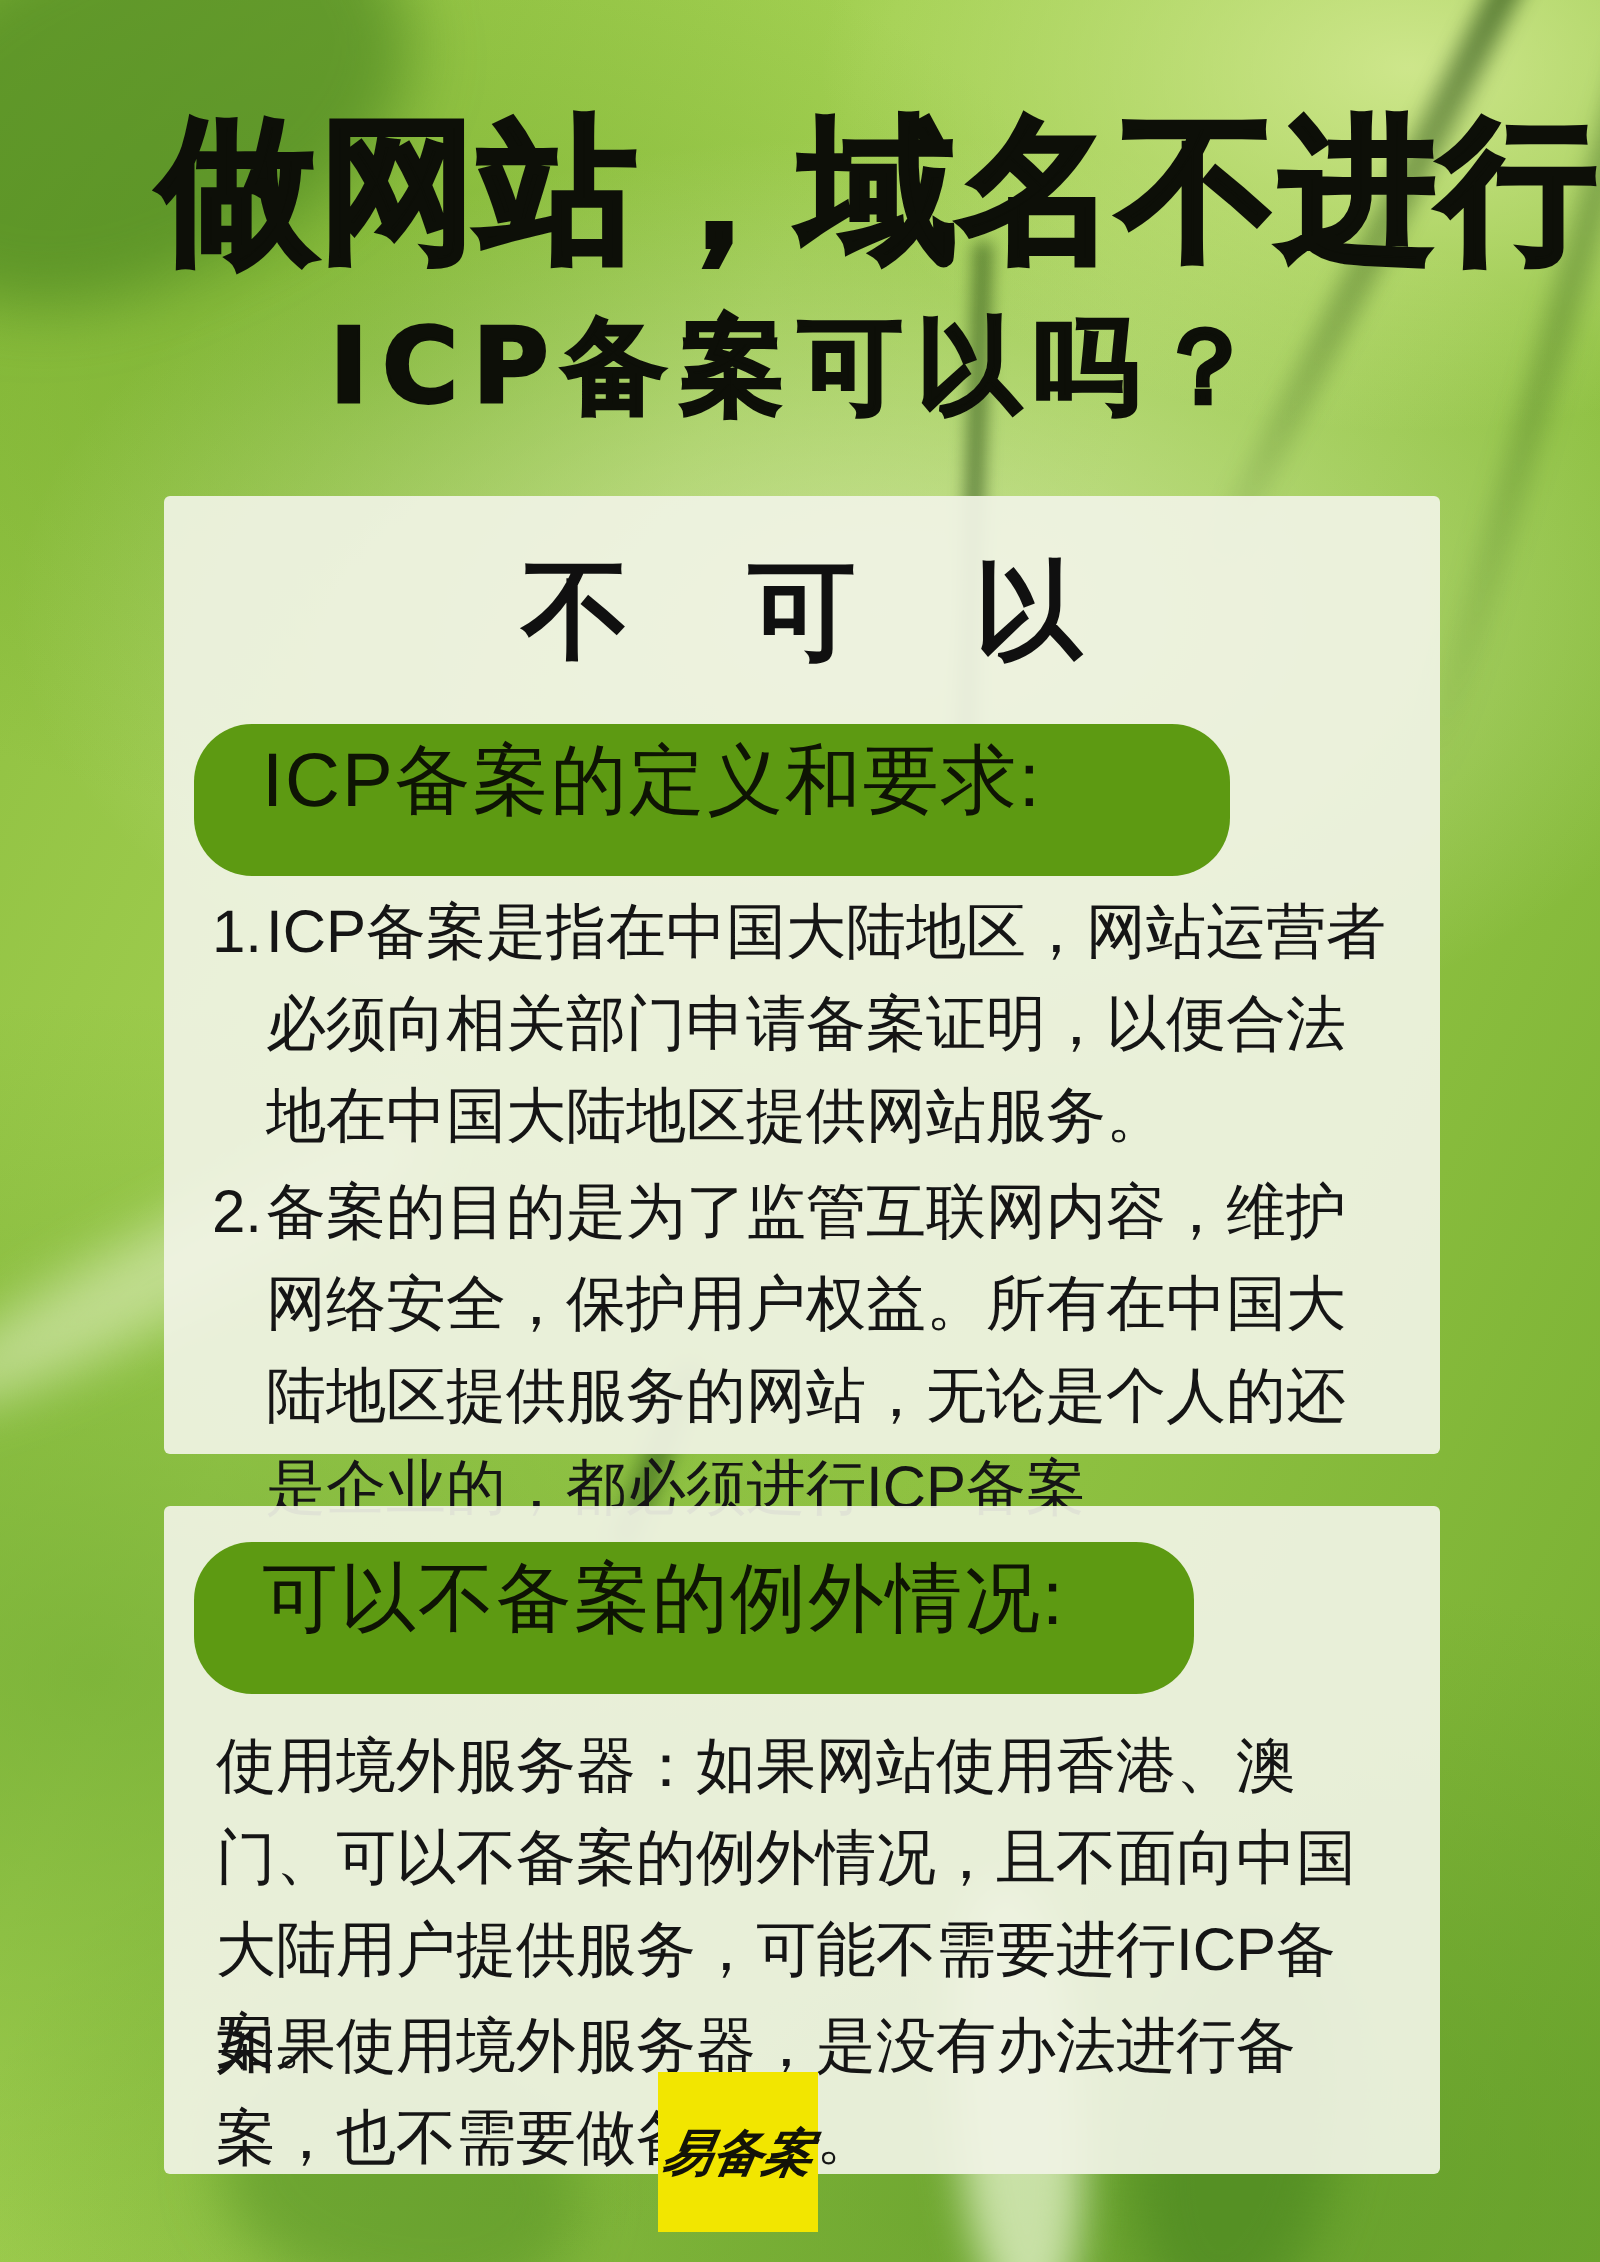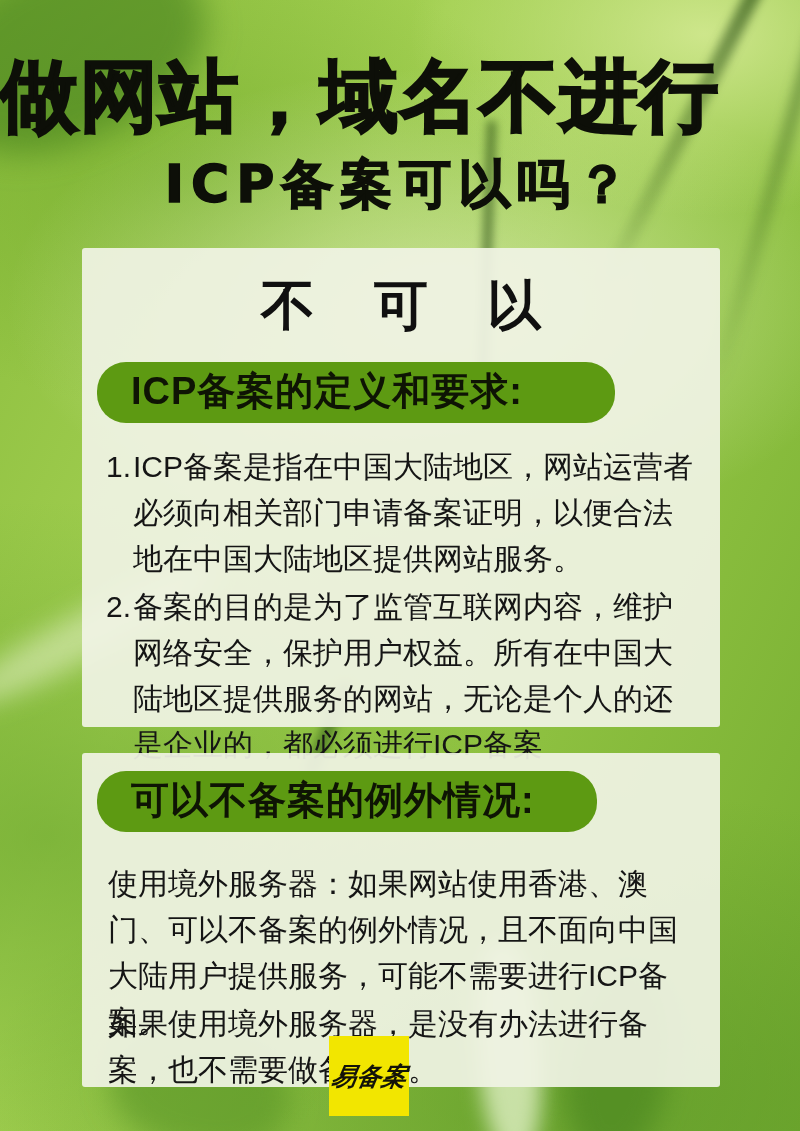--- a/index.html
+++ b/index.html
@@ -24,21 +24,21 @@
   .stem-top-right-2   {left:766px;top:-30px;width:14px;height:430px;background:linear-gradient(rgba(34,76,16,.55),rgba(34,76,16,0));filter:blur(6px);transform:rotate(16deg);border-radius:8px;}
   .stem-middle        {left:482px;top:120px;width:10px;height:270px;background:rgba(26,62,10,.50);filter:blur(4px);transform:rotate(2deg);border-radius:6px;}
   .stem-gap           {left:322px;top:678px;width:13px;height:100px;background:rgba(30,70,14,.50);filter:blur(5px);transform:rotate(22deg);border-radius:8px;}
   .streak-left        {left:-50px;top:610px;width:280px;height:46px;background:rgba(232,243,203,.55);filter:blur(13px);transform:rotate(-28deg);}
   .blade-bottom-light {left:478px;top:940px;width:62px;height:220px;background:rgba(231,244,206,.75);filter:blur(10px);transform:rotate(-4deg);}
   .blade-bottom-dark  {left:570px;top:960px;width:100px;height:200px;background:rgba(72,132,30,.60);filter:blur(13px);transform:rotate(9deg);}
   .blade-bottom-dark2 {left:110px;top:1030px;width:180px;height:120px;background:rgba(86,146,36,.55);filter:blur(14px);transform:rotate(12deg);}
 
   
   .title-l1{
-    position:absolute;left:0;top:54px;width:100%;margin:0;text-align:left;
+    position:absolute;left:0;top:54px;width:100%;margin:0;text-align:right;
     font-family:"DejaVu Sans","Liberation Sans",sans-serif;
     font-size:78px;font-weight:900;letter-spacing:2px;color:#0d0f08;
     -webkit-text-stroke:2.5px #0d0f08;line-height:1.1;
   }
   .title-l2{
     position:absolute;left:0;top:156px;width:100%;margin:0;text-align:center;
     font-family:"DejaVu Sans","Liberation Sans",sans-serif;
     font-size:52px;font-weight:900;letter-spacing:7px;color:#0d0f08;
     -webkit-text-stroke:1.5px #0d0f08;line-height:1.1;
   }
@@ -50,23 +50,23 @@
   }
   .card1{top:228px;height:479px;}
   .card2{top:733px;height:334px;}
 
   .answer{
     margin:22px 0 0 0;text-align:center;
     font-size:54px;font-weight:900;letter-spacing:22px;text-indent:22px;
     color:#101010;
   }
   .pill{
-    position:absolute;left:15px;height:61px;border-radius:29px;
+    position:absolute;left:15px;height:76px;border-radius:29px;
     background:#5d9a12;color:#0e1404;
-    font-size:38px;font-weight:700;line-height:58px;
+    font-size:38px;font-weight:400;line-height:58px;
     padding-left:34px;box-sizing:border-box;letter-spacing:1px;
   }
   .pill-1{top:114px;width:518px;}
   .pill-2{top:18px;width:500px;}
 
   .list{
     position:absolute;left:24px;top:196px;width:592px;
     margin:0;padding:0;list-style:none;
     font-size:30px;line-height:46px;color:#151515;
   }

